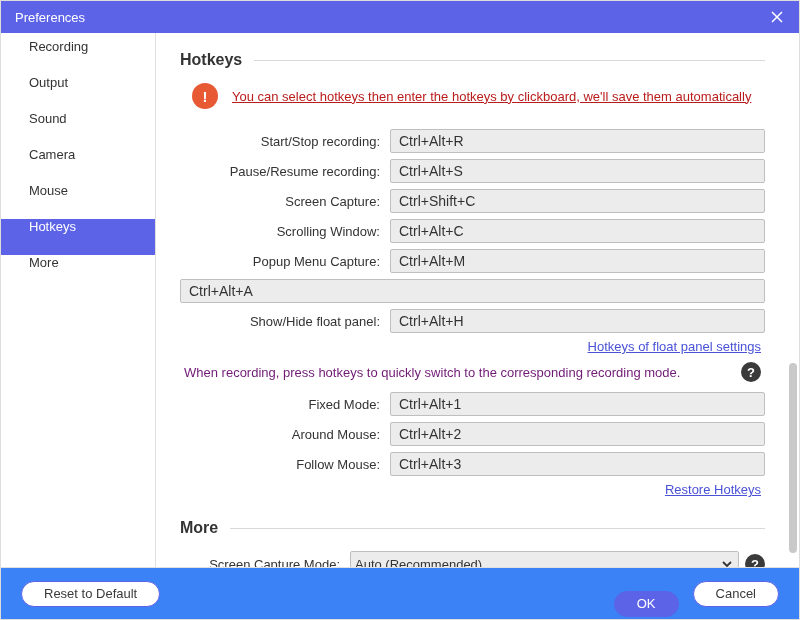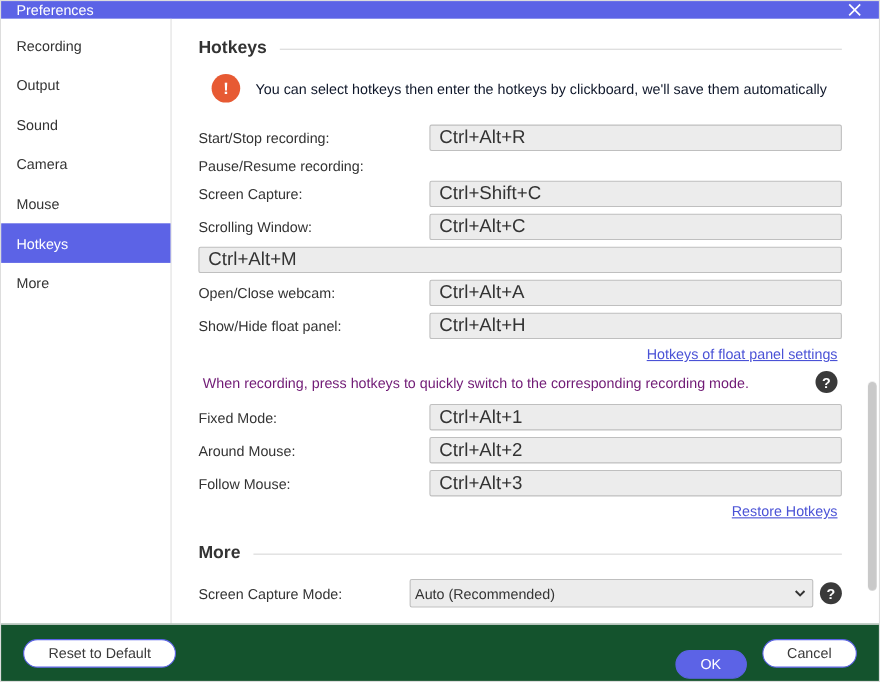--- a/index.html
+++ b/index.html
@@ -2,74 +2,74 @@
 <html><head>
 <meta charset="utf-8">
 <style>
   * { box-sizing: border-box; }
   html, body { margin: 0; padding: 0; height: 100%; font-family: -apple-system, BlinkMacSystemFont, "Segoe UI", Arial, sans-serif; font-size: 13px; color: #333; }
   .app {
     width: 800px; height: 620px; position: relative; background: #fff;
     display: flex; flex-direction: column; border: 1px solid #ddd; overflow: hidden;
   }
   .titlebar {
-    height: 16px; background: #5c63e6; color: #fff; display: flex; align-items: center;
+    height: 32px; background: #5c63e6; color: #fff; display: flex; align-items: center;
     padding: 0 10px 0 14px; flex-shrink: 0;
   }
   .titlebar .title { font-size: 13px; }
   .titlebar .spacer { flex: 1; }
   .close-btn { width: 24px; height: 24px; display:flex; align-items:center; justify-content:center; cursor:pointer;}
   .close-btn svg { stroke: #fff; }
 
   .body { flex: 1; display: flex; overflow: hidden; }
   .sidebar { width: 155px; border-right: 1px solid #e0e0e0; background:#fff; padding-top:6px; flex-shrink:0; }
-  .sidebar-item { height: 36px; display:flex; align-items:center; padding-left:14px; cursor:pointer; color:#333; }
+  .sidebar-item { height: 36px; display:flex; padding-left:28px; cursor:pointer; color:#333; }
   .sidebar-item.selected { background:#5c63e6; color:#fff; }
 
   .main { flex:1; position:relative; overflow:hidden; }
   .main-scroll { position:absolute; inset:0; overflow-y:auto; padding: 18px 34px 10px 24px; }
 
   .section-head { display:flex; align-items:center; margin-bottom:14px; }
   .section-head h2 { margin:0 12px 0 0; font-size:16px; font-weight:700; color:#333; }
   .section-head .rule { flex:1; height:1px; background:#d8d8d8; }
 
   .info-row { display:flex; align-items:center; gap:14px; margin: 10px 0 20px 12px; }
   .info-icon { width:26px; height:26px; border-radius:50%; background:#e75a33; display:flex; align-items:center; justify-content:center; flex-shrink:0; }
   .info-icon span { color:#fff; font-weight:700; font-size:15px; line-height:1; }
-  .info-text { color:#0f172a; }
+  .info-text { color:#b91c1c;text-decoration:underline; }
 
   .form-row { display:flex; align-items:center; margin-bottom:6px; }
-  .form-row .lbl { flex: 0 0 210px; color:#333; }
+  .form-row .lbl { flex: 0 0 210px; text-align:right; padding-right:10px; color:#333; }
   .form-row .ctrl { flex:1; display:flex; align-items:center; gap:6px; }
 
   .hk-input {
     flex:1; height:24px; background:#ececec; border:1px solid #bfbfbf; border-radius:2px;
-    padding: 0 8px; font-size:17px; color:#333; display:flex; align-items:center;
+    padding: 0 8px; font-size:14px; color:#333; display:flex; align-items:center;
   }
 
   .link { color:#4a52d6; text-decoration:underline; cursor:pointer; }
   .link-row { text-align:right; margin:4px 0 8px 0; padding-right:4px; }
 
   .note-row { display:flex; align-items:center; margin: 4px 0 10px 0; padding-right:4px; }
   .note-row .note { flex:1; color:#701a75; padding-left:4px; }
 
   .help-icon { width:20px; height:20px; border-radius:50%; background:#3a3a3a; color:#fff; display:inline-flex; align-items:center; justify-content:center; font-weight:700; font-size:13px; cursor:pointer; flex-shrink:0; }
 
   .select {
     height:26px; background:#ececec; border:1px solid #bfbfbf; border-radius:2px;
-    display:flex; align-items:center; padding:0 4px; cursor:pointer;margin-left:22px;
+    display:flex; align-items:center; padding:0 4px; cursor:pointer;
   }
   .select .val { flex:1; }
   .select .chev { display:flex; }
 
   .scrollbar-fake { position:absolute; right:2px; top:330px; width:8px; height:190px; background:#c9c9c9; border-radius:4px; }
 
   .footer {
     height:52px; border-top:1px solid #e0e0e0; display:flex; align-items:center;
-    padding: 0 20px; background:#14532d; flex-shrink:0;
+    padding: 0 20px; background:#3b82f6; flex-shrink:0;
   }
   .footer .spacer { flex:1; }
   .btn { height:26px; border-radius:13px; padding:0 22px; display:inline-flex; align-items:center; justify-content:center; font-size:13px; cursor:pointer; }
   .btn-outline { border:1.5px solid #5c63e6; color:#3a3a3a; background:#fff; }
   .btn-primary { border:1.5px solid #5c63e6; background:#5c63e6; color:#fff;margin-top:20px; }
   .footer .btn + .btn { margin-left:14px; }
 
   ::-webkit-scrollbar { width:0; }
 </style>
 </head>
@@ -128,40 +128,43 @@
         </div>
 
         <div class="form-row">
             <div class="lbl">Start/Stop recording:</div>
             <div class="ctrl">
               <div class="hk-input">Ctrl+Alt+R</div>
             </div>
           </div>
         <div class="form-row">
             <div class="lbl">Pause/Resume recording:</div>
+            <div class="ctrl">
+              <div class="hk-input">Ctrl+Alt+S</div>
+            </div>
           </div>
         <div class="form-row">
             <div class="lbl">Screen Capture:</div>
             <div class="ctrl">
               <div class="hk-input">Ctrl+Shift+C</div>
             </div>
           </div>
         <div class="form-row">
             <div class="lbl">Scrolling Window:</div>
             <div class="ctrl">
               <div class="hk-input">Ctrl+Alt+C</div>
             </div>
           </div>
         <div class="form-row">
+            <div class="lbl">Popup Menu Capture:</div>
             <div class="ctrl">
               <div class="hk-input">Ctrl+Alt+M</div>
             </div>
           </div>
         <div class="form-row">
-            <div class="lbl">Open/Close webcam:</div>
             <div class="ctrl">
               <div class="hk-input">Ctrl+Alt+A</div>
             </div>
           </div>
         <div class="form-row">
             <div class="lbl">Show/Hide float panel:</div>
             <div class="ctrl">
               <div class="hk-input">Ctrl+Alt+H</div>
             </div>
           </div>

